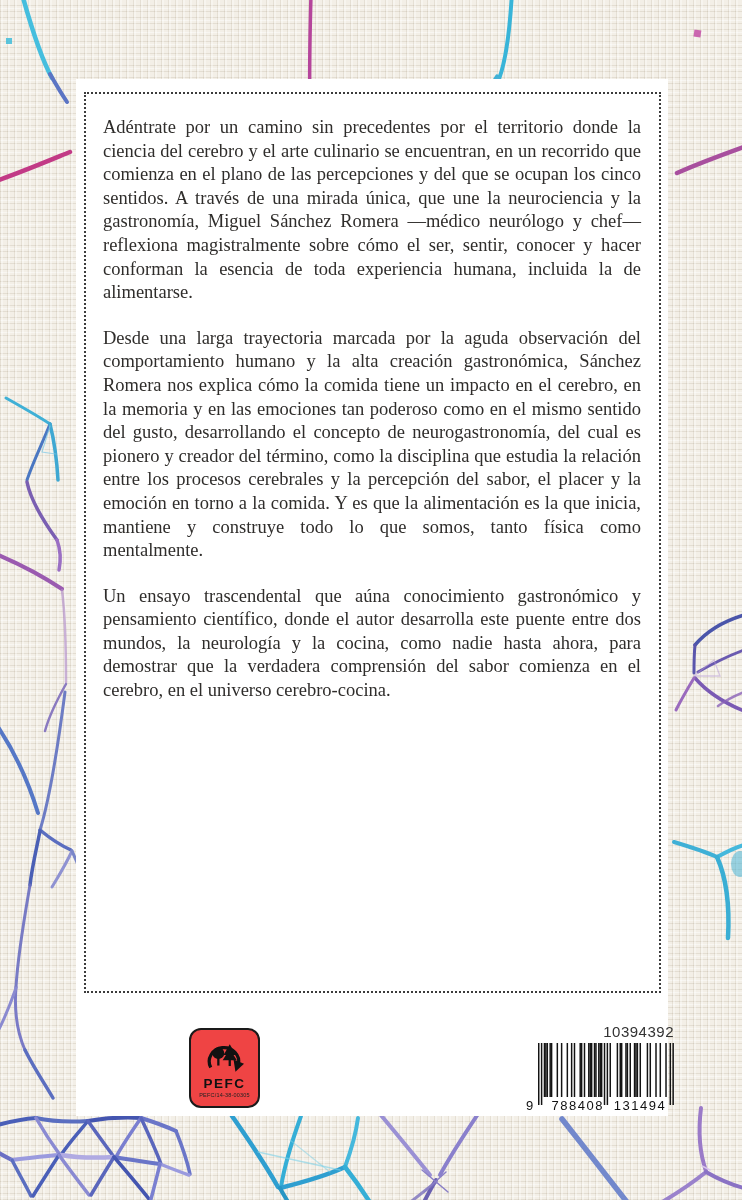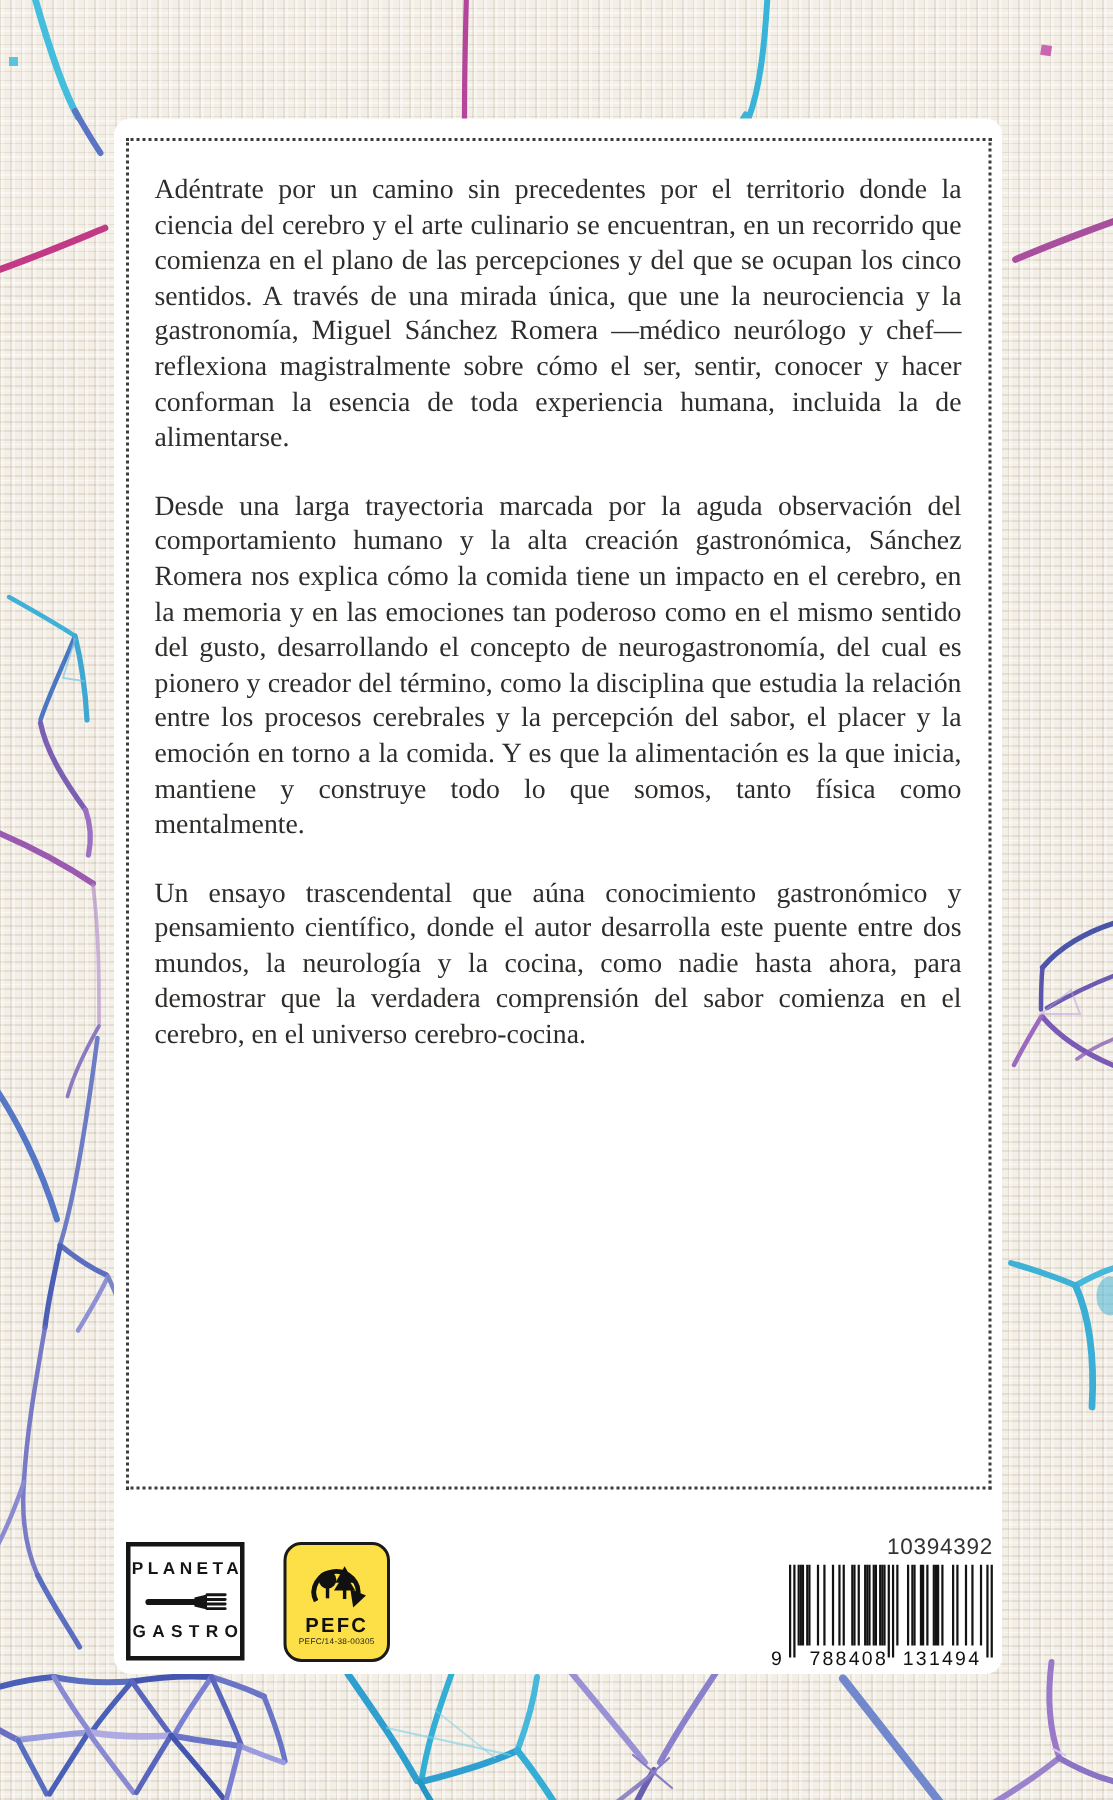--- a/index.html
+++ b/index.html
@@ -13,21 +13,21 @@
       repeating-linear-gradient(0deg, rgba(146,130,100,0.16) 0 1px, transparent 1px 6px),
       repeating-linear-gradient(0deg, transparent 0 3px, rgba(255,255,255,0.45) 3px 4px, transparent 4px 12px);
     font-family:"Liberation Serif", serif;
   }
   .network{position:absolute;left:0;top:0;z-index:1;}
   .network path{fill:none;stroke-linecap:round;}
   .network .node{stroke:none;}
 
   .panel{
     position:absolute;left:76px;top:79px;width:592px;height:1037px;
-    background:#ffffff;z-index:2;border-radius:11px;
+    background:#ffffff;z-index:2;
   }
   .dotted-frame{
     position:absolute;left:8px;top:13px;width:577px;height:901px;
     box-sizing:border-box;border:2px dotted #3b3b3b;
   }
   .text-block{
     position:absolute;left:27px;top:37px;width:538px;
     color:#2f2d2b;font-size:18.5px;line-height:23.6px;text-align:justify;
   }
   .text-block p{margin:0 0 22px 0;}
@@ -42,36 +42,36 @@
   }
   .planeta-line{
     font-family:"Liberation Sans", sans-serif;font-weight:bold;color:#151515;
     font-size:11.5px;letter-spacing:3px;margin-right:-3px;line-height:1;
   }
   .planeta-line.g{letter-spacing:4.2px;margin-right:-4.2px;}
 
   
   .pefc-box{
     position:absolute;left:113px;top:949px;width:71px;height:80px;
-    box-sizing:border-box;border:2.5px solid #1a1a1a;border-radius:12px;background:#fde047;
+    box-sizing:border-box;border:2.5px solid #1a1a1a;border-radius:12px;background:#ef4444;
     display:flex;flex-direction:column;align-items:center;justify-content:center;
     padding:2px 0;
   }
   .pefc-name{
     font-family:"Liberation Sans", sans-serif;font-weight:bold;color:#111;
     font-size:13.5px;letter-spacing:1.5px;line-height:1.1;margin-top:1px;
   }
   .pefc-code{
     font-family:"Liberation Sans", sans-serif;color:#222;
     font-size:5.5px;letter-spacing:0.2px;line-height:1.2;
   }
 
   
   .barcode-area{
-    position:absolute;left:440px;top:944px;width:146px;
+    position:absolute;left:452px;top:944px;width:146px;
     font-family:"Liberation Sans", sans-serif;color:#333;
   }
   .product-code{
     text-align:right;font-size:15px;letter-spacing:0.5px;height:20px;line-height:18px;
   }
   .barcode{position:relative;width:146px;height:74px;}
   .barcode svg{position:absolute;left:0;top:0;}
   .bc-digit{
     position:absolute;top:55px;font-size:13px;color:#111;letter-spacing:1.5px;
   }
@@ -204,32 +204,20 @@
 
   <div class="panel">
     <div class="dotted-frame"></div>
 
     <div class="text-block">
       <p>Adéntrate por un camino sin precedentes por el territorio donde la ciencia del cerebro y el arte culinario se encuentran, en un recorrido que comienza en el plano de las percepciones y del que se ocupan los cinco sentidos. A través de una mirada única, que une la neurociencia y la gastronomía, Miguel Sánchez Romera —médico neurólogo y chef— reflexiona magistralmente sobre cómo el ser, sentir, conocer y hacer conforman la esencia de toda experiencia humana, incluida la de alimentarse.</p>
       <p>Desde una larga trayectoria marcada por la aguda observación del comportamiento humano y la alta creación gastronómica, Sánchez Romera nos explica cómo la comida tiene un impacto en el cerebro, en la memoria y en las emociones tan poderoso como en el mismo sentido del gusto, desarrollando el concepto de neurogastronomía, del cual es pionero y creador del término, como la disciplina que estudia la relación entre los procesos cerebrales y la percepción del sabor, el placer y la emoción en torno a la comida. Y es que la alimentación es la que inicia, mantiene y construye todo lo que somos, tanto física como mentalmente.</p>
       <p>Un ensayo trascendental que aúna conocimiento gastronómico y pensamiento científico, donde el autor desarrolla este puente entre dos mundos, la neurología y la cocina, como nadie hasta ahora, para demostrar que la verdadera comprensión del sabor comienza en el cerebro, en el universo cerebro-cocina.</p>
     </div>
 
-    <div class="planeta-box">
-      <span class="planeta-line">PLANETA</span>
-      <svg width="56" height="18" viewBox="0 0 60 18">
-        <rect x="1" y="6.8" width="37" height="4.4" rx="2.2" fill="#151515"></rect>
-        <path d="M36,5.8 L45,3.6 L45,14.4 L36,12.2 Z" fill="#151515"></path>
-        <rect x="44" y="2.8" width="15" height="2.1" rx="1" fill="#151515"></rect>
-        <rect x="44" y="6.1" width="15" height="2.1" rx="1" fill="#151515"></rect>
-        <rect x="44" y="9.4" width="15" height="2.1" rx="1" fill="#151515"></rect>
-        <rect x="44" y="12.7" width="15" height="2.1" rx="1" fill="#151515"></rect>
-      </svg>
-      <span class="planeta-line g">GASTRO</span>
-    </div>
 
     <div class="pefc-box">
       <svg width="42" height="38" viewBox="0 0 44 40">
         <path d="M7,31 A15.5,14.5 0 1,1 36,28" stroke="#111" stroke-width="3.4" fill="none"></path>
         <path d="M31,22.5 L42,27 L33,35.5 Z" fill="#111"></path>
         <circle cx="15" cy="16" r="6.2" fill="#111"></circle>
         <rect x="13.8" y="20" width="2.4" height="9" fill="#111"></rect>
         <path d="M27,6.5 L33.5,18 L20.5,18 Z" fill="#111"></path>
         <path d="M27,11.5 L34.5,23.5 L19.5,23.5 Z" fill="#111"></path>
         <rect x="25.8" y="22" width="2.4" height="7.5" fill="#111"></rect>

